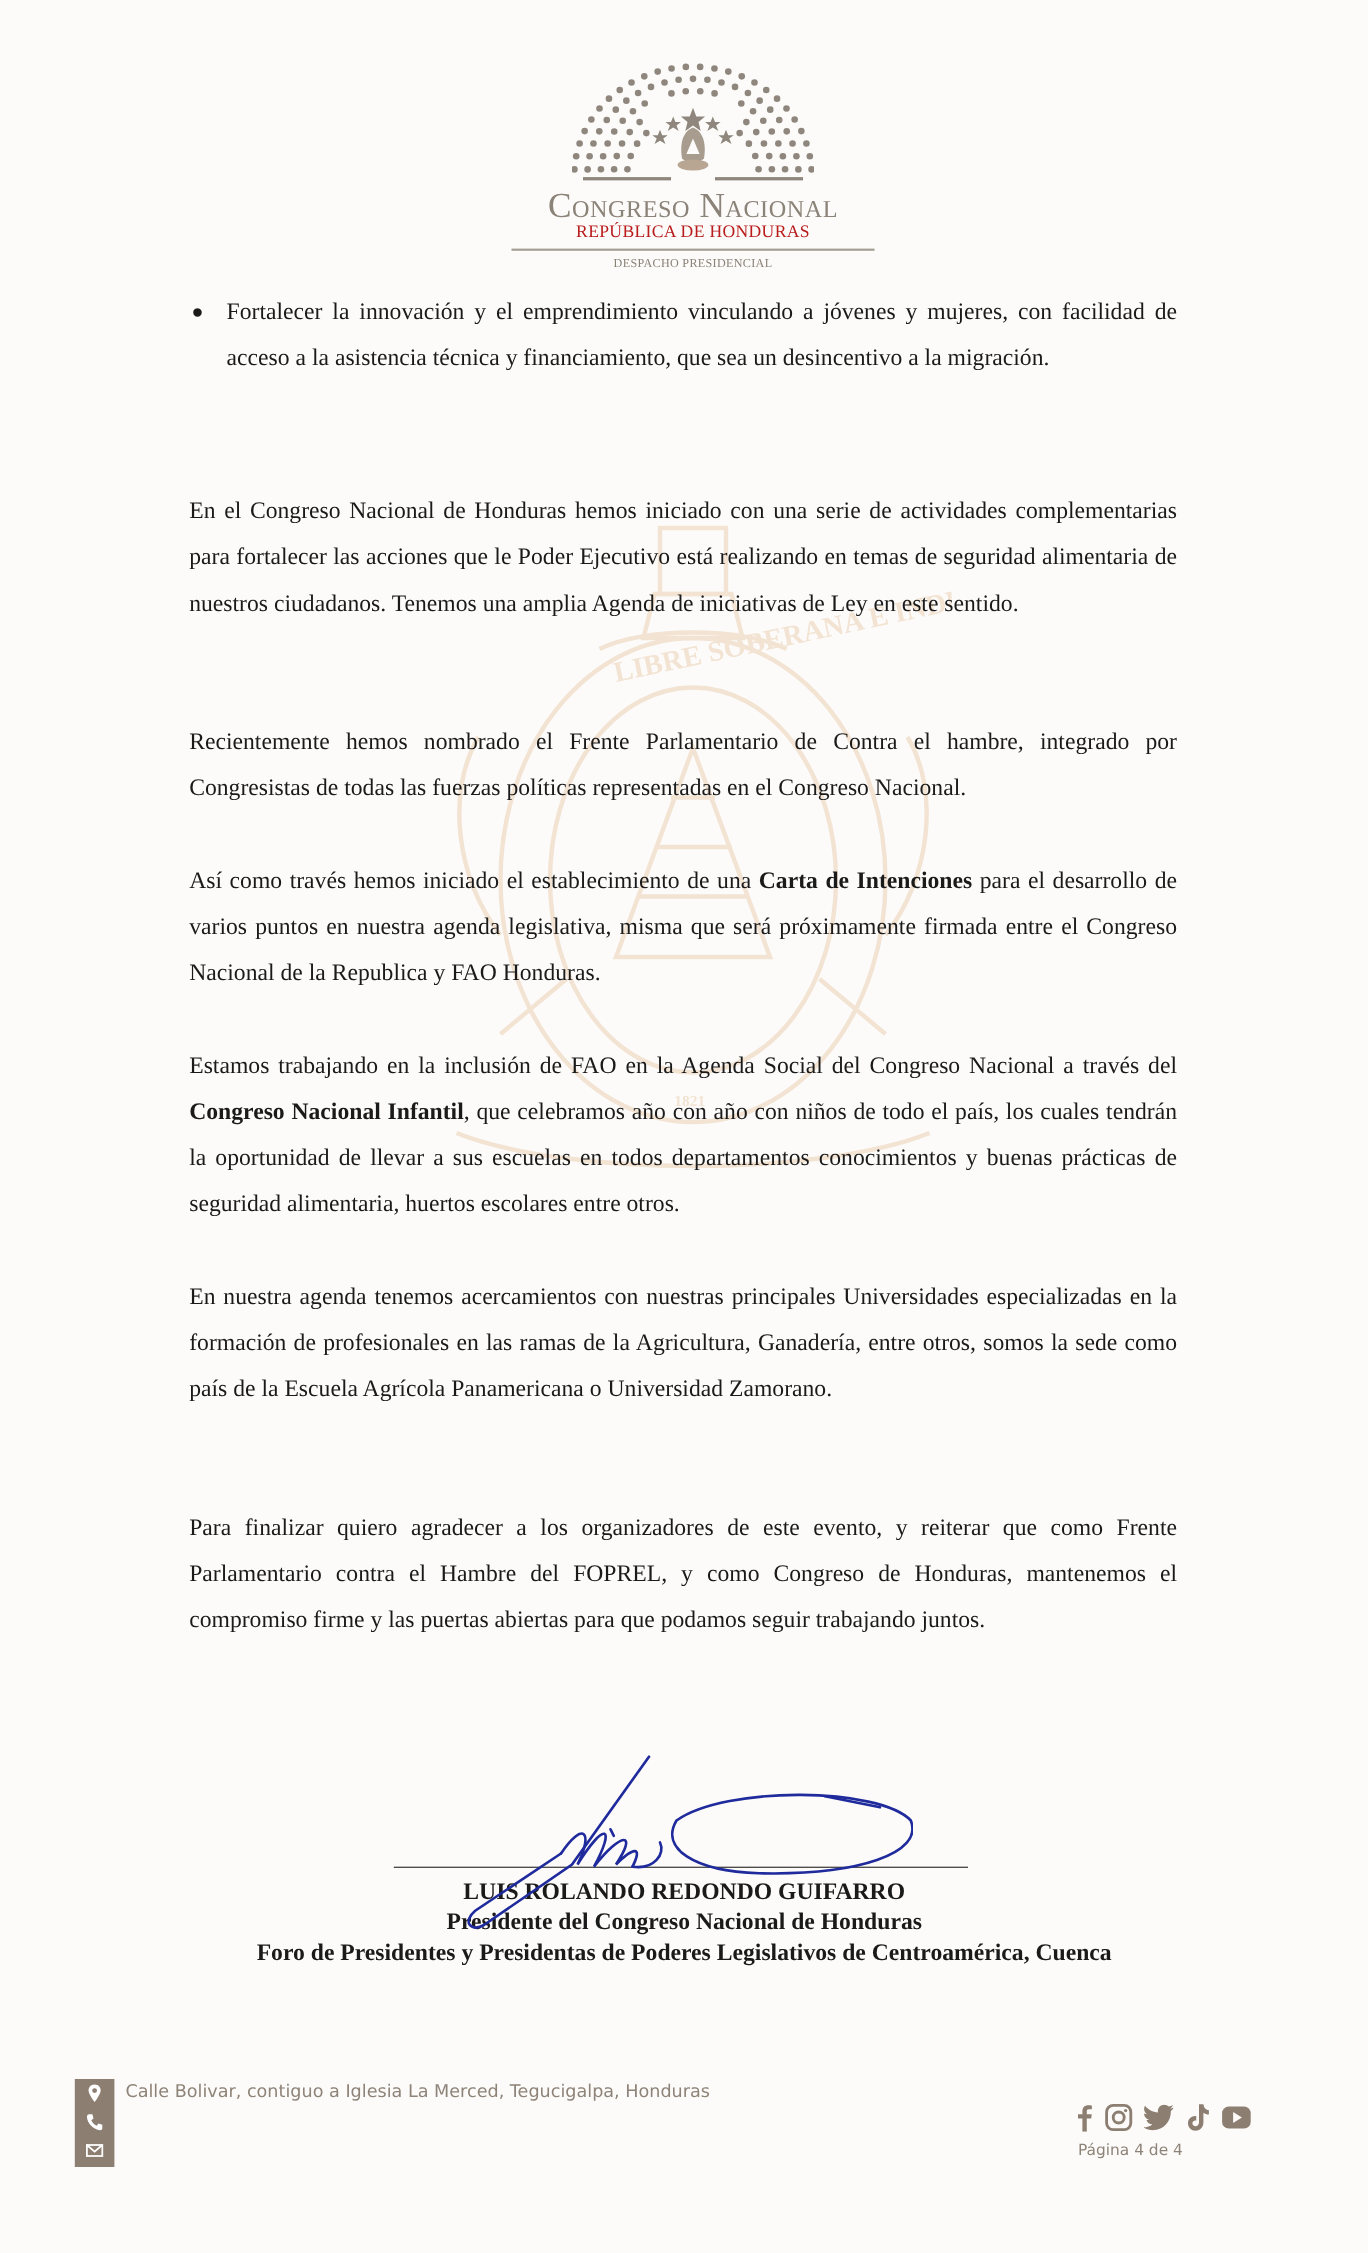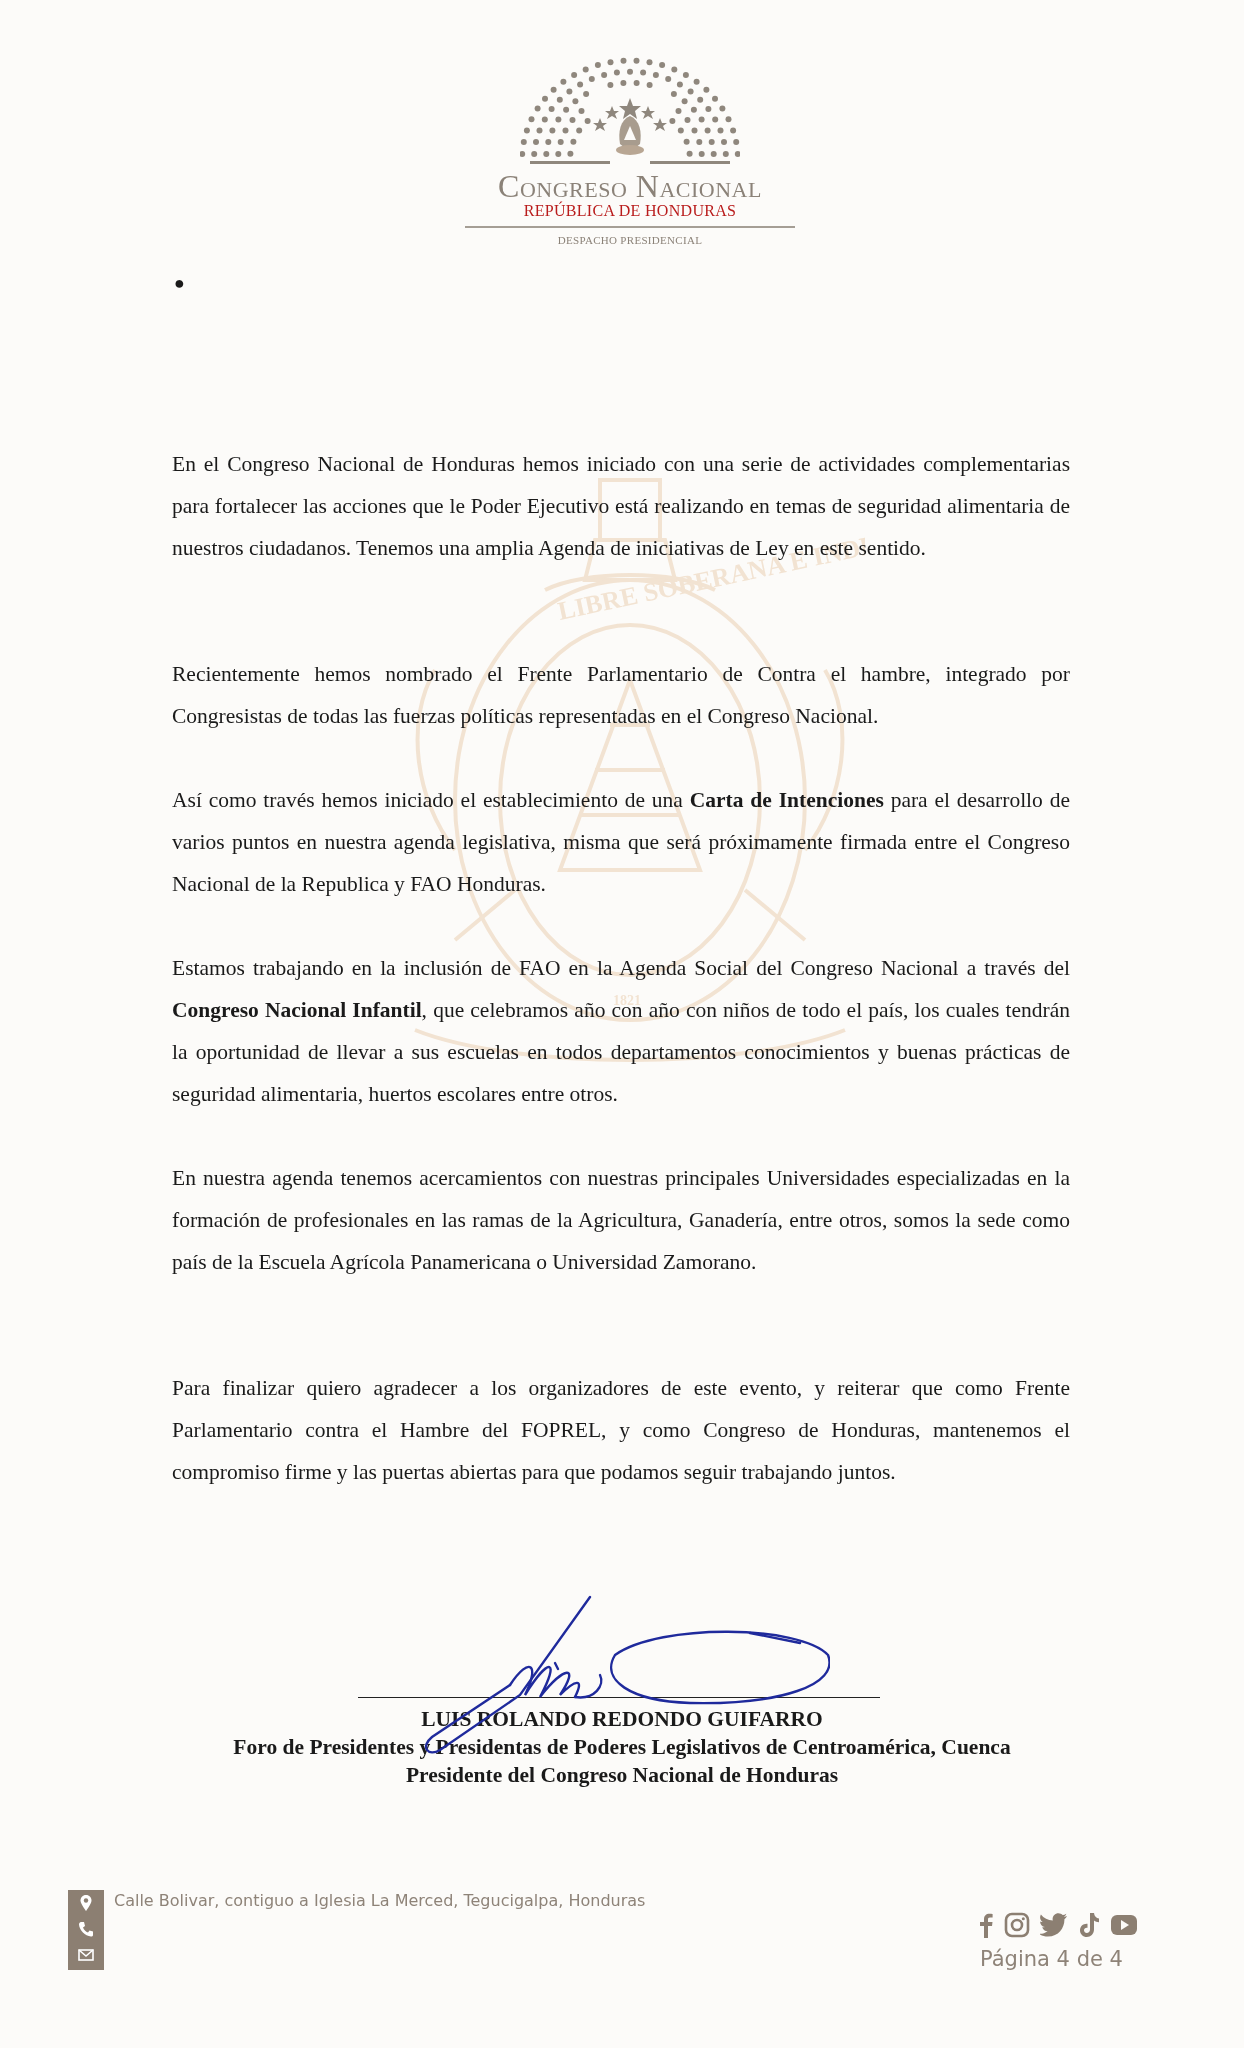--- a/index.html
+++ b/index.html
@@ -69,21 +69,21 @@
     .footer-lines {
       position: absolute; left: 114px; top: 1888px;
       font-family: "DejaVu Sans", sans-serif; font-size: 16px; line-height: 25px; color: #8e8378;
     }
     .social {
       position: absolute; left: 978px; top: 1912px; display: flex; gap: 10px; align-items: center;
     }
     .social svg { display: block; }
     .page-num {
       position: absolute; left: 980px; top: 1947px;
-      font-family: "DejaVu Sans", sans-serif; font-size: 21px; color: #8e8378;
+      font-family: "DejaVu Sans", sans-serif; font-size: 14px; color: #8e8378;
     }
   </style>
 </head>
 <body>
 
 <div class="header-logo">
   <svg width="220" height="130" viewBox="0 0 220 130">
     <g fill="#8f877d" id="seats">
         <circle cx="2.2" cy="114.0" r="3"></circle>
         <circle cx="3.8" cy="102.1" r="3"></circle>
@@ -209,20 +209,21 @@
     <path d="M60,470 L120,420 M410,470 L350,420"></path>
   </g>
   <g fill="#d9a66f" font-family="Liberation Serif, serif" font-weight="bold" font-size="26">
     <text x="165" y="150" transform="rotate(-12 165 150)">LIBRE SOBERANA E INDEPENDIENTE</text>
     <text x="218" y="535" font-size="14">1821</text>
   </g>
 </svg>
 
 <div class="bullet-item">
   <span class="bullet-dot">●</span>
+  <span>Fortalecer la innovación y el emprendimiento vinculando a jóvenes y mujeres, con facilidad de acceso a la asistencia técnica y financiamiento, que sea un desincentivo a la migración.</span>
 </div>
 
 <div class="p" style="top:443px">En el Congreso Nacional de Honduras hemos iniciado con una serie de actividades complementarias para fortalecer las acciones que le Poder Ejecutivo está realizando en temas de seguridad alimentaria de nuestros ciudadanos. Tenemos una amplia Agenda de iniciativas de Ley en este sentido.</div>
 
 <div class="p" style="top:653px">Recientemente hemos nombrado el Frente Parlamentario de Contra el hambre, integrado por Congresistas de todas las fuerzas políticas representadas en el Congreso Nacional.</div>
 
 <div class="p" style="top:779px"><span>Así como través hemos iniciado el establecimiento de una </span><b>Carta de Intenciones</b><span> para el desarrollo de varios puntos en nuestra agenda legislativa, misma que será próximamente firmada entre el Congreso Nacional de la Republica y FAO Honduras.</span></div>
 
 <div class="p" style="top:947px"><span>Estamos trabajando en la inclusión de FAO en la Agenda Social del Congreso Nacional a través del </span><b>Congreso Nacional Infantil</b><span>, que celebramos año con año con niños de todo el país, los cuales tendrán la oportunidad de llevar a sus escuelas en todos departamentos conocimientos y buenas prácticas de seguridad alimentaria, huertos escolares entre otros.</span></div>
 
@@ -236,22 +237,22 @@
     <path d="M110,100 C130,70 140,80 125,110 C150,70 160,75 140,112 C165,80 180,80 160,110 C175,95 185,92 175,112"></path>
     <path d="M155,78 L158,84"></path>
     <path d="M175,112 C195,115 205,100 200,90"></path>
     <path d="M215,70 C260,38 400,40 428,70 C440,100 380,120 290,118 C230,116 200,95 215,70 Z"></path>
     <path d="M350,48 C370,52 385,55 400,58"></path>
   </g>
 </svg>
 <div class="sig-line"></div>
 <div class="sig-block">
   <div>LUIS ROLANDO REDONDO GUIFARRO</div>
+  <div>Presidente del Congreso Nacional de Honduras</div>
   <div>Foro de Presidentes y Presidentas de Poderes Legislativos de Centroamérica, Cuenca</div>
-  <div>Presidente del Congreso Nacional de Honduras</div>
 </div>
 
 <div class="footer-bar">
   <svg class="ic" style="top:4px" viewBox="0 0 18 18">
     <path d="M9,1 C5.5,1 3.5,3.6 3.5,6.5 C3.5,10 9,17 9,17 C9,17 14.5,10 14.5,6.5 C14.5,3.6 12.5,1 9,1 Z" fill="#fff"></path>
     <circle cx="9" cy="6.5" r="2.2" fill="#8c7f72"></circle>
   </svg>
   <svg class="ic" style="top:30px" viewBox="0 0 18 18">
     <path d="M4,2 L7,2 L8,6 L6,7.5 C7,10 8.5,11.5 11,12.5 L12.5,10.5 L16,11.5 L16,15 C16,16 15,16.5 14,16.5 C8,16 2.5,10.5 2,4.5 C2,3 3,2 4,2 Z" fill="#fff"></path>
   </svg>

